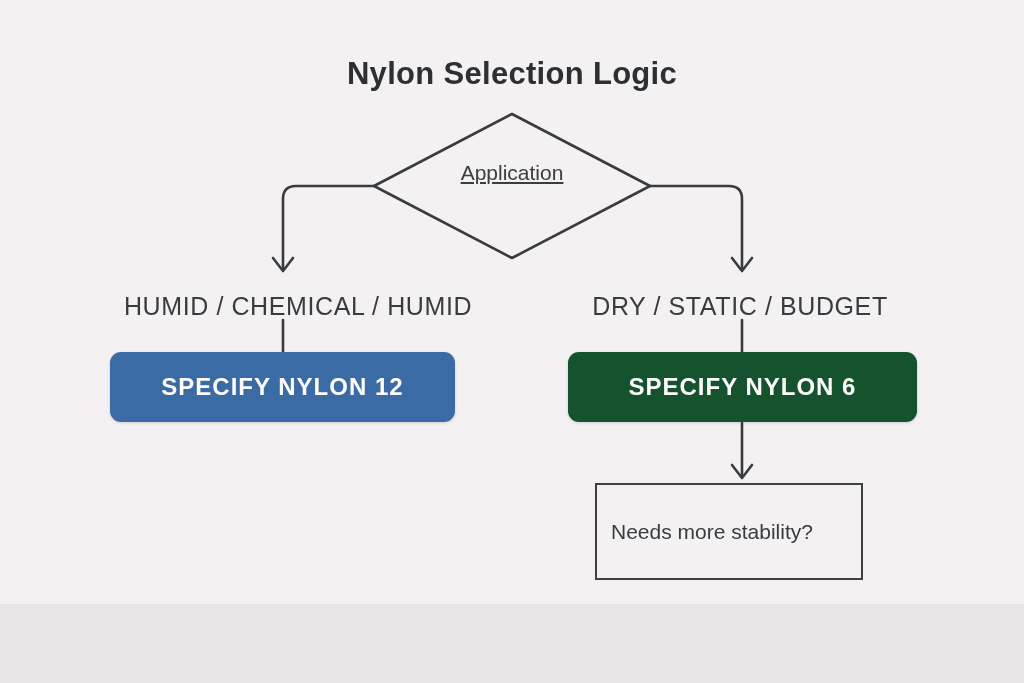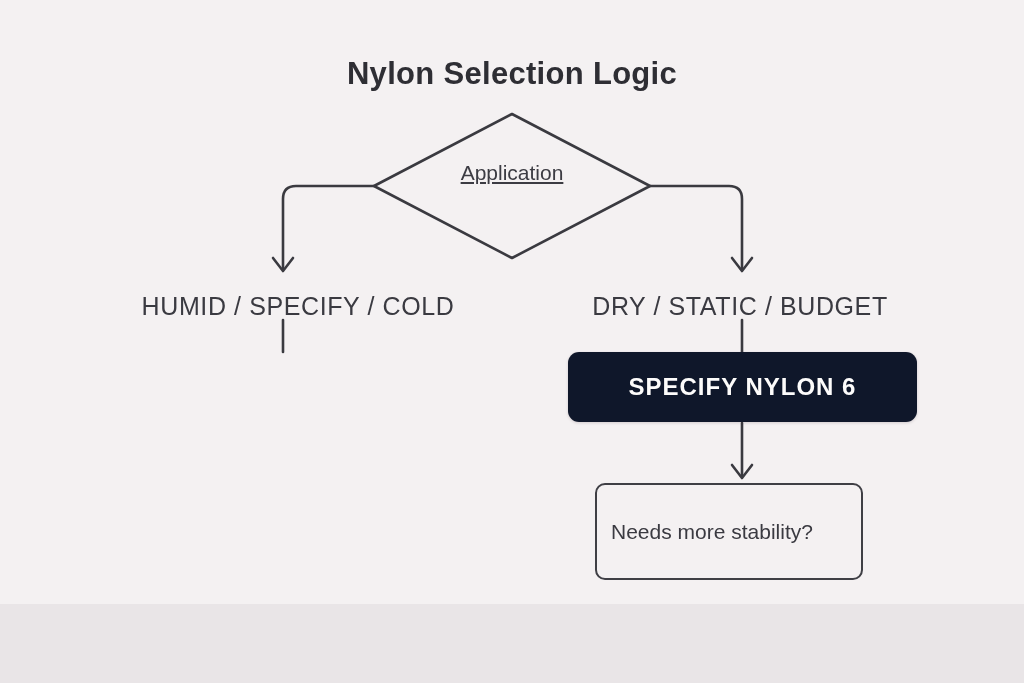--- a/index.html
+++ b/index.html
@@ -66,21 +66,21 @@
     box-shadow: 0 1px 3px rgba(60,40,50,0.18);
   }
   .action-left  { left: 110px; width: 345px; background: #3b6ba5; }
   .action-right { left: 568px; width: 349px; background: #d13a33; }
   .note {
     position: absolute;
     left: 595px; top: 483px;
     width: 268px; height: 97px;
     box-sizing: border-box;
     border: 2px solid #3f3f45;
-    border-radius: 10px;
+    border-radius: 0;
     padding: 10px 14px;
     display: flex;
     flex-direction: column;
     justify-content: space-evenly;
     font-size: 21px;
     color: #3a3a41;
     background: transparent;
   }
   .note-line { white-space: nowrap; }
   .arrow-glyph {
@@ -105,22 +105,23 @@
     <path d="M742 423 L742 475"></path>
     <path d="M732 465 L742 478 L752 465"></path>
   </svg>
 
   <div class="title">Nylon Selection Logic</div>
 
   <div class="decision-label">
     <div>Application</div>
   </div>
 
-  <div class="cond cond-left">HUMID / SPECIFY / COLD</div>
+  <div class="cond cond-left">HUMID / CHEMICAL / HUMID</div>
   <div class="cond cond-right">DRY / STATIC / BUDGET</div>
 
-  <div class="action action-right" style="background-color: #0f172a;">SPECIFY NYLON 6</div>
+  <div class="action action-left" style="background-color: rgb(59, 107, 165);">SPECIFY NYLON 12</div>
+  <div class="action action-right" style="background-color: #14532d;">SPECIFY NYLON 6</div>
 
   <div class="note">
     <div class="note-line">Needs more stability?</div>
   </div>
 
 </div>
 
 </body></html>

